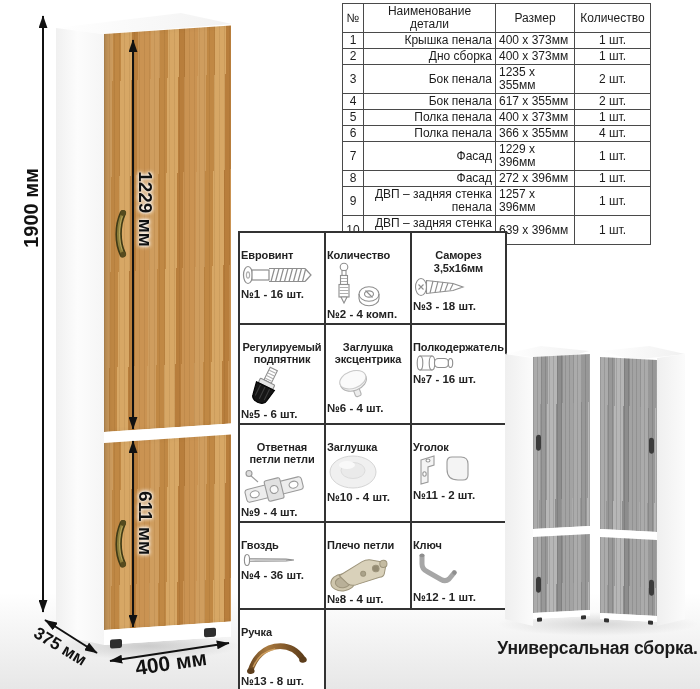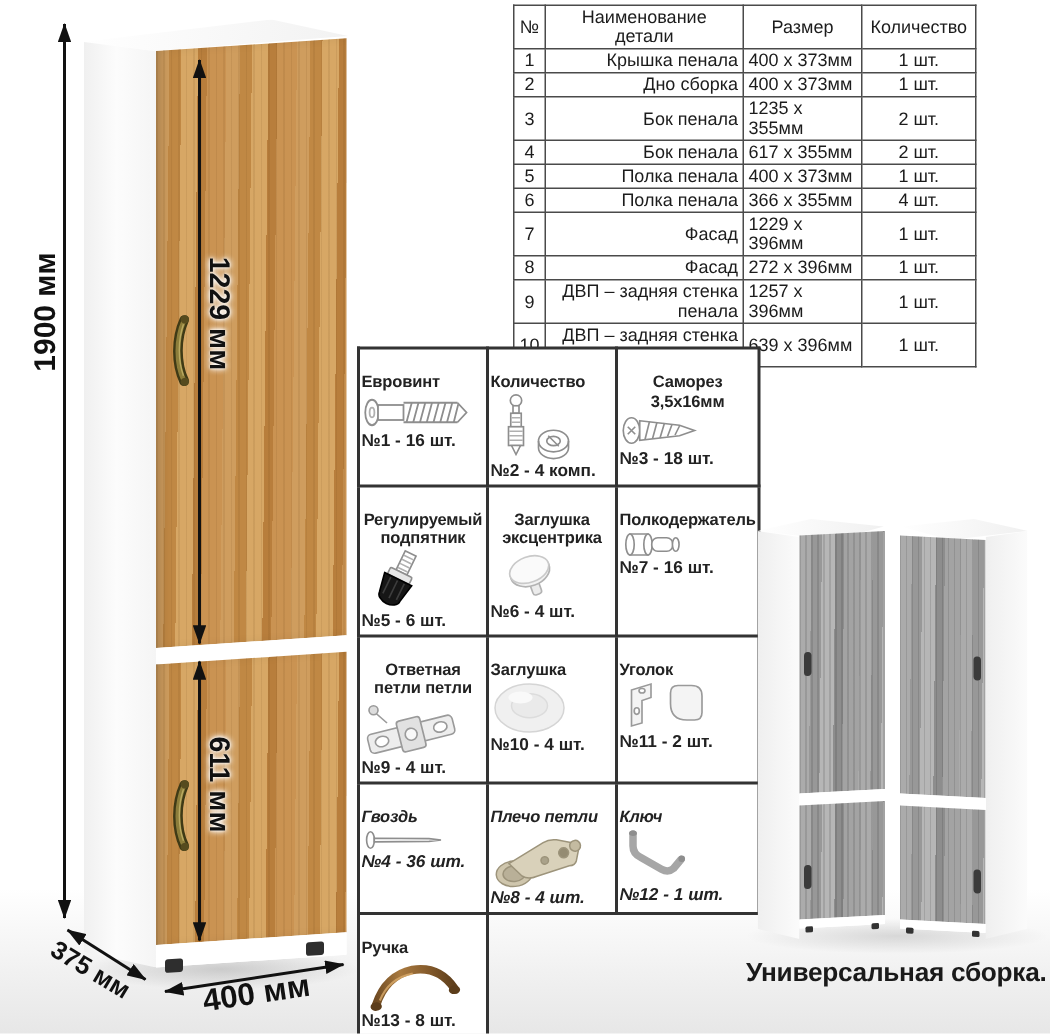--- a/index.html
+++ b/index.html
@@ -65,21 +65,21 @@
   .parts tr { height:16px; } .parts tr.hdr { height:17px; } .parts tr.tall { height:28px; }
 
   
   .hwt { position:absolute; left:238px; top:231px; border-collapse:collapse; table-layout:fixed; background:transparent; }
   .hwt td { border:2px solid #333; background:#fff; width:86px; padding:0; vertical-align:top; }
   .hwt td.nob { border:none; background:transparent; }
   .hw { height:100%; display:flex; flex-direction:column; justify-content:space-between; align-items:flex-start; padding:16px 1px 3px; }
   .hw-title { font-weight:bold; font-size:11px; letter-spacing:-.1px; line-height:12.5px; text-align:center; color:#222; }
   .hw-count { font-weight:bold; font-size:11.5px; color:#222; }
   .hw-icon { flex:1; display:flex; align-items:center; justify-content:center; }
-  .r1 { height:81px; } .r2 { height:85px; } .r3 { height:85px; } .r4 { height:86px;font-style:italic; } .r5 { height:80px; }
+  .r1 { height:81px; } .r2 { height:85px; } .r3 { height:85px; } .r4 { height:86px; } .r5 { height:80px; }
 
   
   .graywood {
     background:
       repeating-linear-gradient(90deg, rgba(40,40,40,.14) 0 1px, rgba(255,255,255,0) 1px 4px),
       repeating-linear-gradient(90.6deg, #ababab 0 8px, #989898 8px 15px, #b6b6b6 15px 24px, #8d8d8d 24px 30px, #a3a3a3 30px 41px);
   }
   .gcab { position:absolute; width:85px; height:288px; }
   .gcab-l { left:505px; top:344px; } .gcab-r { left:600px; top:344px; }
   .g-top { position:absolute; left:0; top:0; width:85px; height:16px; background:linear-gradient(100deg,#fff,#f0f0f0); }

